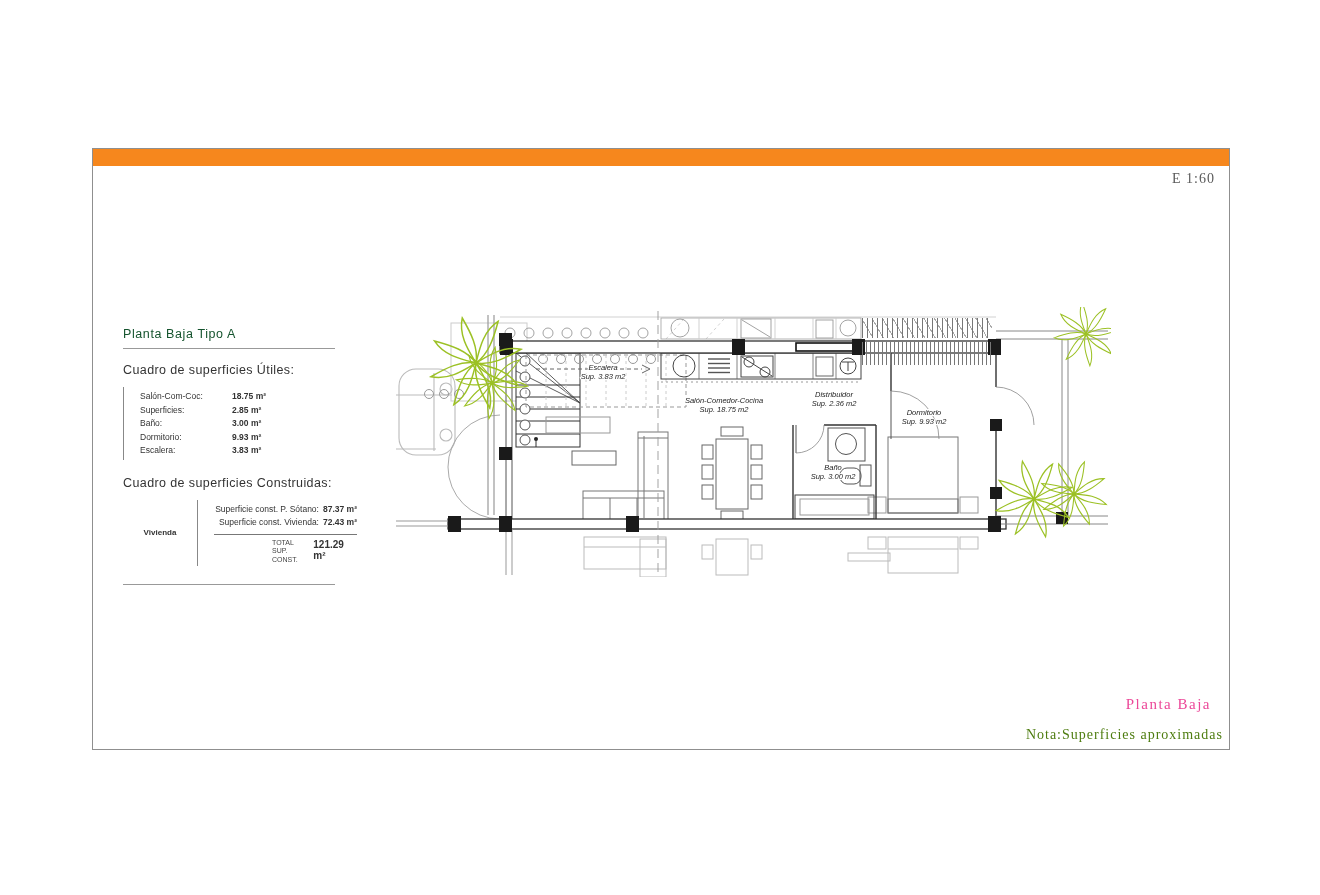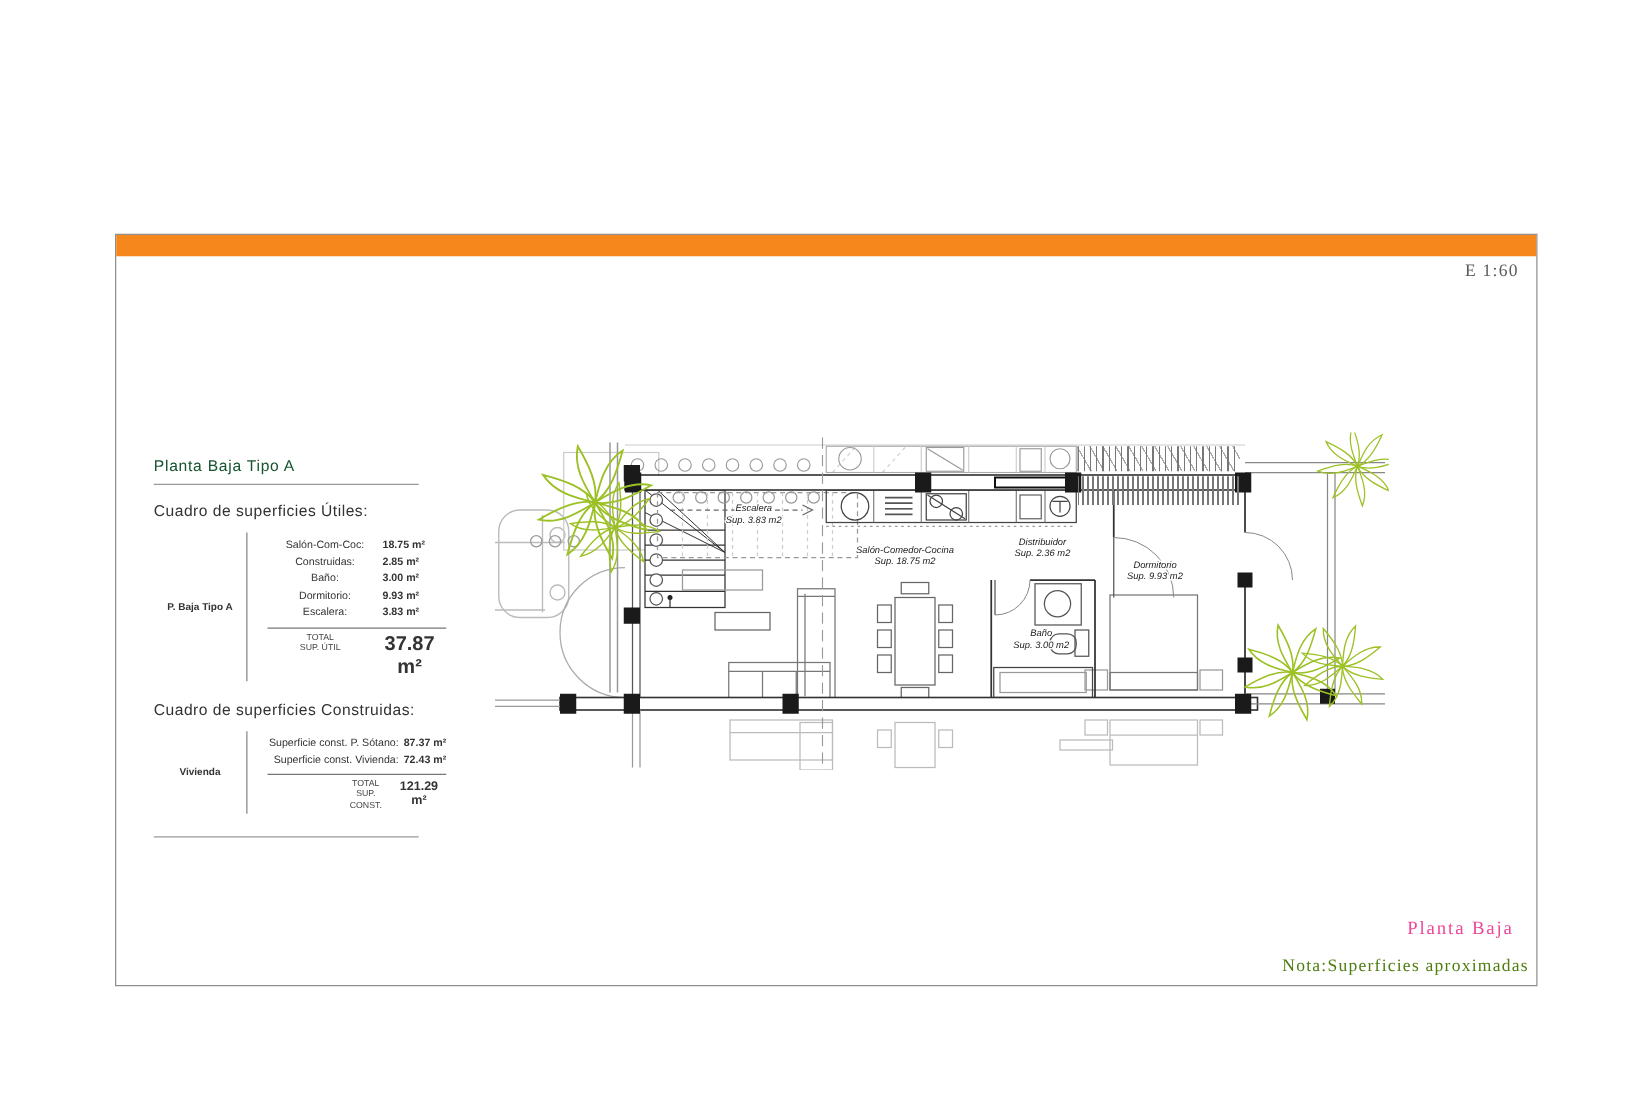--- a/index.html
+++ b/index.html
@@ -1,29 +1,29 @@
 <!DOCTYPE html>
 <html><head>
 <meta charset="utf-8">
 <style>
   html,body{margin:0;padding:0;background:#fff;}
   body{width:1320px;height:895px;position:relative;font-family:"Liberation Sans",sans-serif;}
-  .sheet{position:absolute;left:92px;top:148px;width:1136px;height:600px;border:1.5px solid #8f8f8f;background:#fff;margin-top:39px;}
+  .sheet{position:absolute;left:92px;top:148px;width:1136px;height:600px;border:1.5px solid #8f8f8f;background:#fff;}
   .accent-bar{position:absolute;left:0;top:0;width:100%;height:17px;background:#F6871D;}
   .scale-label{position:absolute;top:22px;right:14px;font-family:"Liberation Serif",serif;font-size:14px;color:#5a5a5a;letter-spacing:1px;}
   .plan-caption{position:absolute;right:18px;bottom:36px;font-family:"Liberation Serif",serif;font-size:15px;color:#ec4899;letter-spacing:1.5px;}
   .plan-note{position:absolute;right:6px;bottom:6px;font-family:Liberation Serif, serif;font-size:14px;color:#4d7c0f;letter-spacing:1px;}
 
   .panel{position:absolute;left:30px;top:178px;width:248px;color:#333;}
   .p-title{font-size:12.5px;letter-spacing:.6px;color:#14532d;}
   .rule{border-top:1px solid #999;margin:7px 0 14px 0;width:212px;}
   .p-head{font-size:12.5px;letter-spacing:.4px;margin-bottom:10px;}
   .tbl{display:flex;width:234px;margin-bottom:16px;}
   .tbl-left{width:74px;font-size:8px;font-weight:bold;display:flex;align-items:center;justify-content:center;text-align:center;}
-  .tbl-right{border-left:1px solid #888;padding:3px 0 2px 16px;flex:1;text-align:center;}
+  .tbl-right{border-left:1px solid #888;padding:3px 0 2px 16px;flex:1;}
   .row{display:flex;font-size:8.5px;line-height:13.5px;}
   .lbl{width:92px;}
   .val{font-weight:bold;}
   .trow{display:flex;border-top:1px solid #777;margin-top:5px;padding-top:4px;}
   .tlbl{width:92px;font-size:7px;line-height:8.5px;color:#444;}
   .row2{display:flex;justify-content:flex-end;font-size:8.5px;line-height:13px;gap:4px;}
   .t2{display:flex;border-top:1px solid #777;margin-top:5px;padding-top:4px;}
   .t2 .tlbl2{margin-left:58px;font-size:7px;line-height:8.5px;color:#444;}
   .t2 .val{margin-left:auto;font-size:10px;}
   .rule.bottom{margin-top:18px;}
@@ -44,46 +44,41 @@
 
 <div class="sheet">
   <div class="accent-bar"></div>
   <div class="scale-label">E 1:60</div>
 
   <div class="panel">
     <div class="p-title">Planta Baja Tipo A</div>
     <div class="rule"></div>
     <div class="p-head">Cuadro de superficies Útiles:</div>
     <div class="tbl">
-      <div class="tbl-left">P. Baja Tipo A</div>
       <div class="tbl-right">
         <div class="row">
             <span class="lbl">Salón-Com-Coc:</span>
             <span class="val">18.75 m²</span>
           </div>
         <div class="row">
-            <span class="lbl">Construidas:</span>
+            <span class="lbl">Superficies:</span>
             <span class="val">2.85 m²</span>
           </div>
         <div class="row">
             <span class="lbl">Baño:</span>
             <span class="val">3.00 m²</span>
           </div>
         <div class="row">
             <span class="lbl">Dormitorio:</span>
             <span class="val">9.93 m²</span>
           </div>
         <div class="row">
             <span class="lbl">Escalera:</span>
             <span class="val">3.83 m²</span>
           </div>
-        <div class="trow">
-          <span class="tlbl"><span>TOTAL</span><br><span>SUP. ÚTIL</span></span>
-          <span class="val">37.87 m²</span>
-        </div>
       </div>
     </div>
     <div class="p-head">Cuadro de superficies Construidas:</div>
     <div class="tbl built">
       <div class="tbl-left">Vivienda</div>
       <div class="tbl-right">
         <div class="row2">
             <span>Superficie const. P. Sótano:</span>
             <span class="val">87.37 m²</span>
           </div>

